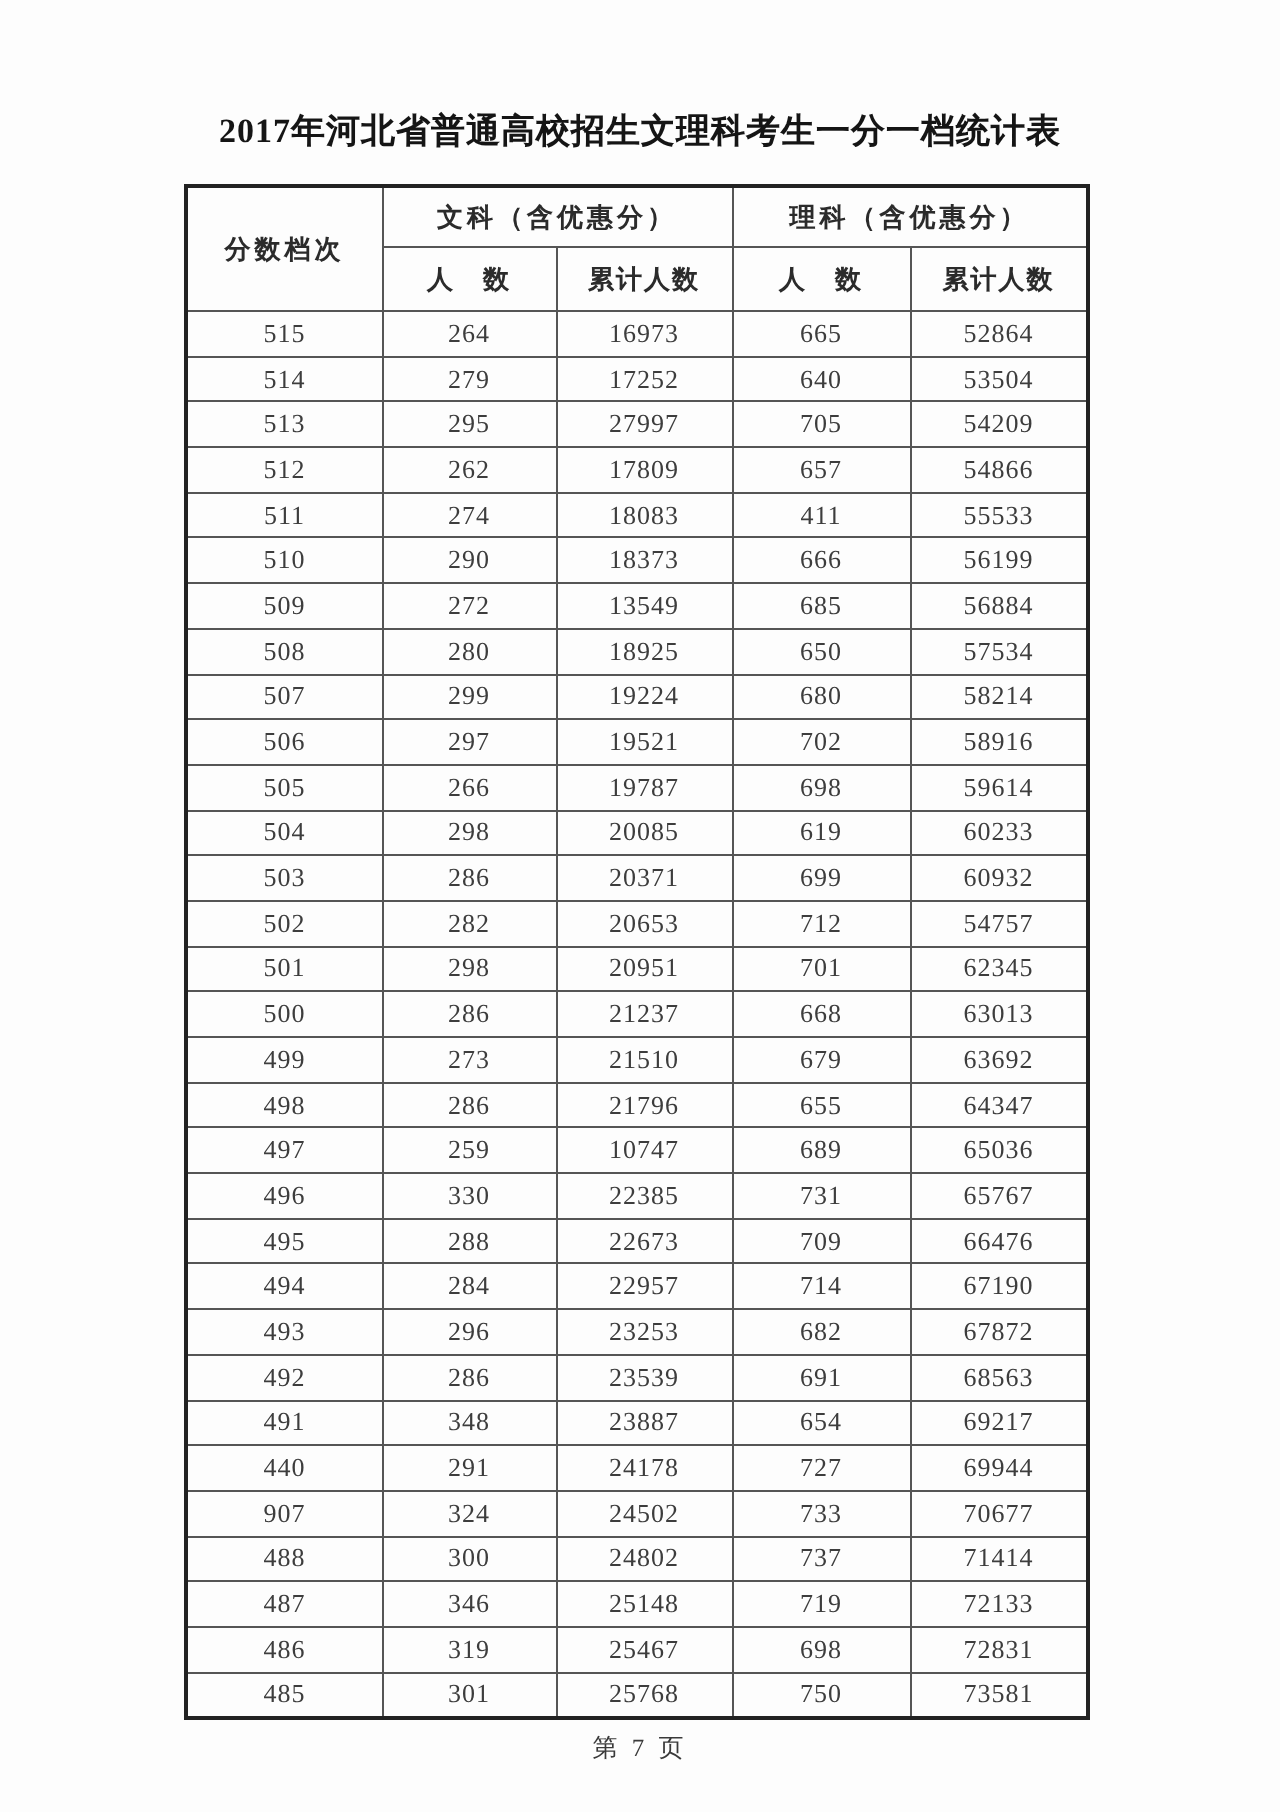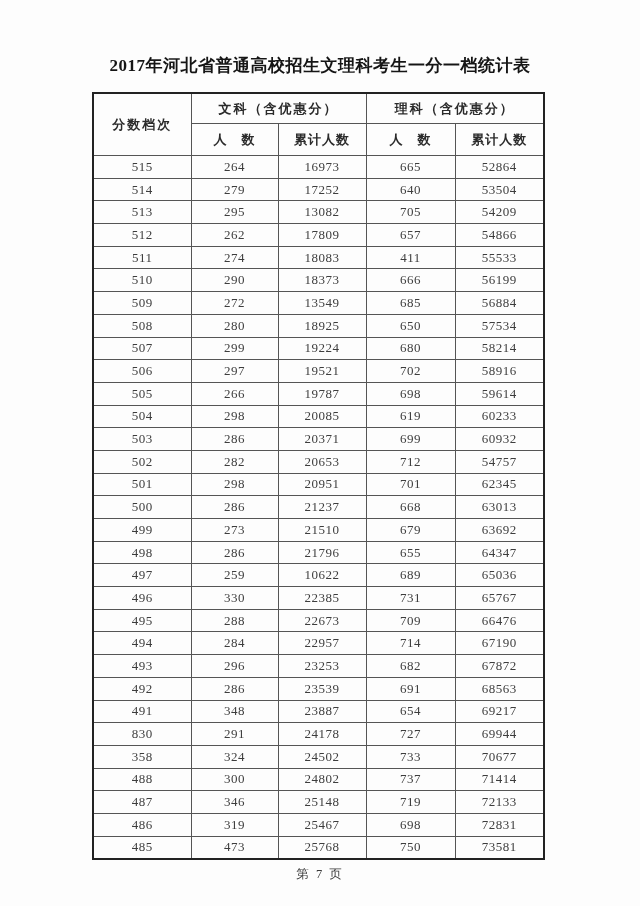--- a/index.html
+++ b/index.html
@@ -110,21 +110,21 @@
         <tr>
           <td>514</td>
           <td>279</td>
           <td>17252</td>
           <td>640</td>
           <td>53504</td>
         </tr>
         <tr>
           <td>513</td>
           <td>295</td>
-          <td>13082</td>
+          <td>27997</td>
           <td>705</td>
           <td>54209</td>
         </tr>
         <tr>
           <td>512</td>
           <td>262</td>
           <td>17809</td>
           <td>657</td>
           <td>54866</td>
         </tr>
@@ -222,21 +222,21 @@
         <tr>
           <td>498</td>
           <td>286</td>
           <td>21796</td>
           <td>655</td>
           <td>64347</td>
         </tr>
         <tr>
           <td>497</td>
           <td>259</td>
-          <td>10622</td>
+          <td>10747</td>
           <td>689</td>
           <td>65036</td>
         </tr>
         <tr>
           <td>496</td>
           <td>330</td>
           <td>22385</td>
           <td>731</td>
           <td>65767</td>
         </tr>
@@ -269,28 +269,28 @@
           <td>68563</td>
         </tr>
         <tr>
           <td>491</td>
           <td>348</td>
           <td>23887</td>
           <td>654</td>
           <td>69217</td>
         </tr>
         <tr>
-          <td>830</td>
+          <td>440</td>
           <td>291</td>
           <td>24178</td>
           <td>727</td>
           <td>69944</td>
         </tr>
         <tr>
-          <td>358</td>
+          <td>907</td>
           <td>324</td>
           <td>24502</td>
           <td>733</td>
           <td>70677</td>
         </tr>
         <tr>
           <td>488</td>
           <td>300</td>
           <td>24802</td>
           <td>737</td>
@@ -305,21 +305,21 @@
         </tr>
         <tr>
           <td>486</td>
           <td>319</td>
           <td>25467</td>
           <td>698</td>
           <td>72831</td>
         </tr>
         <tr>
           <td>485</td>
-          <td>473</td>
+          <td>301</td>
           <td>25768</td>
           <td>750</td>
           <td>73581</td>
         </tr>
       </tbody>
   </table>
 
   <div class="page-footer">第 7 页</div>
 
 </div>

